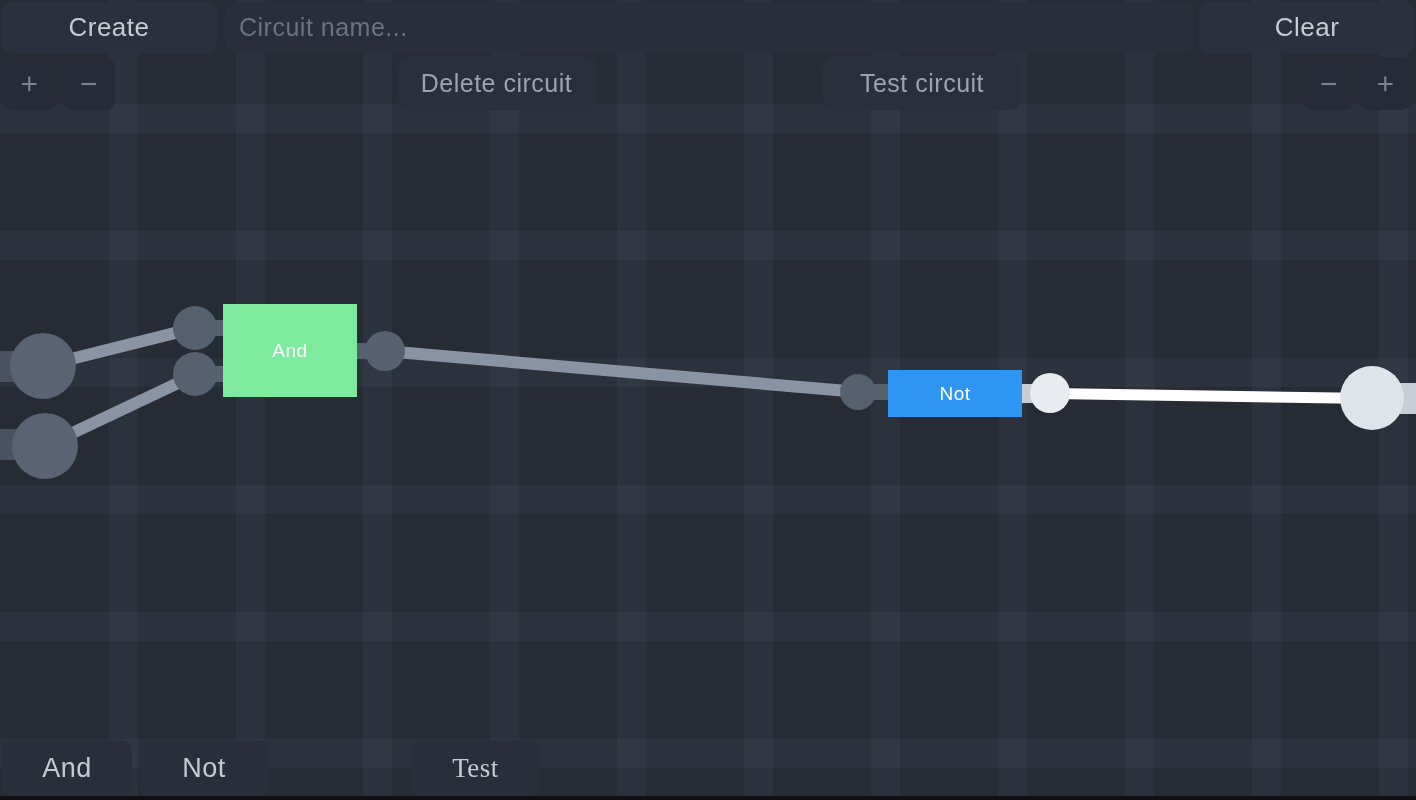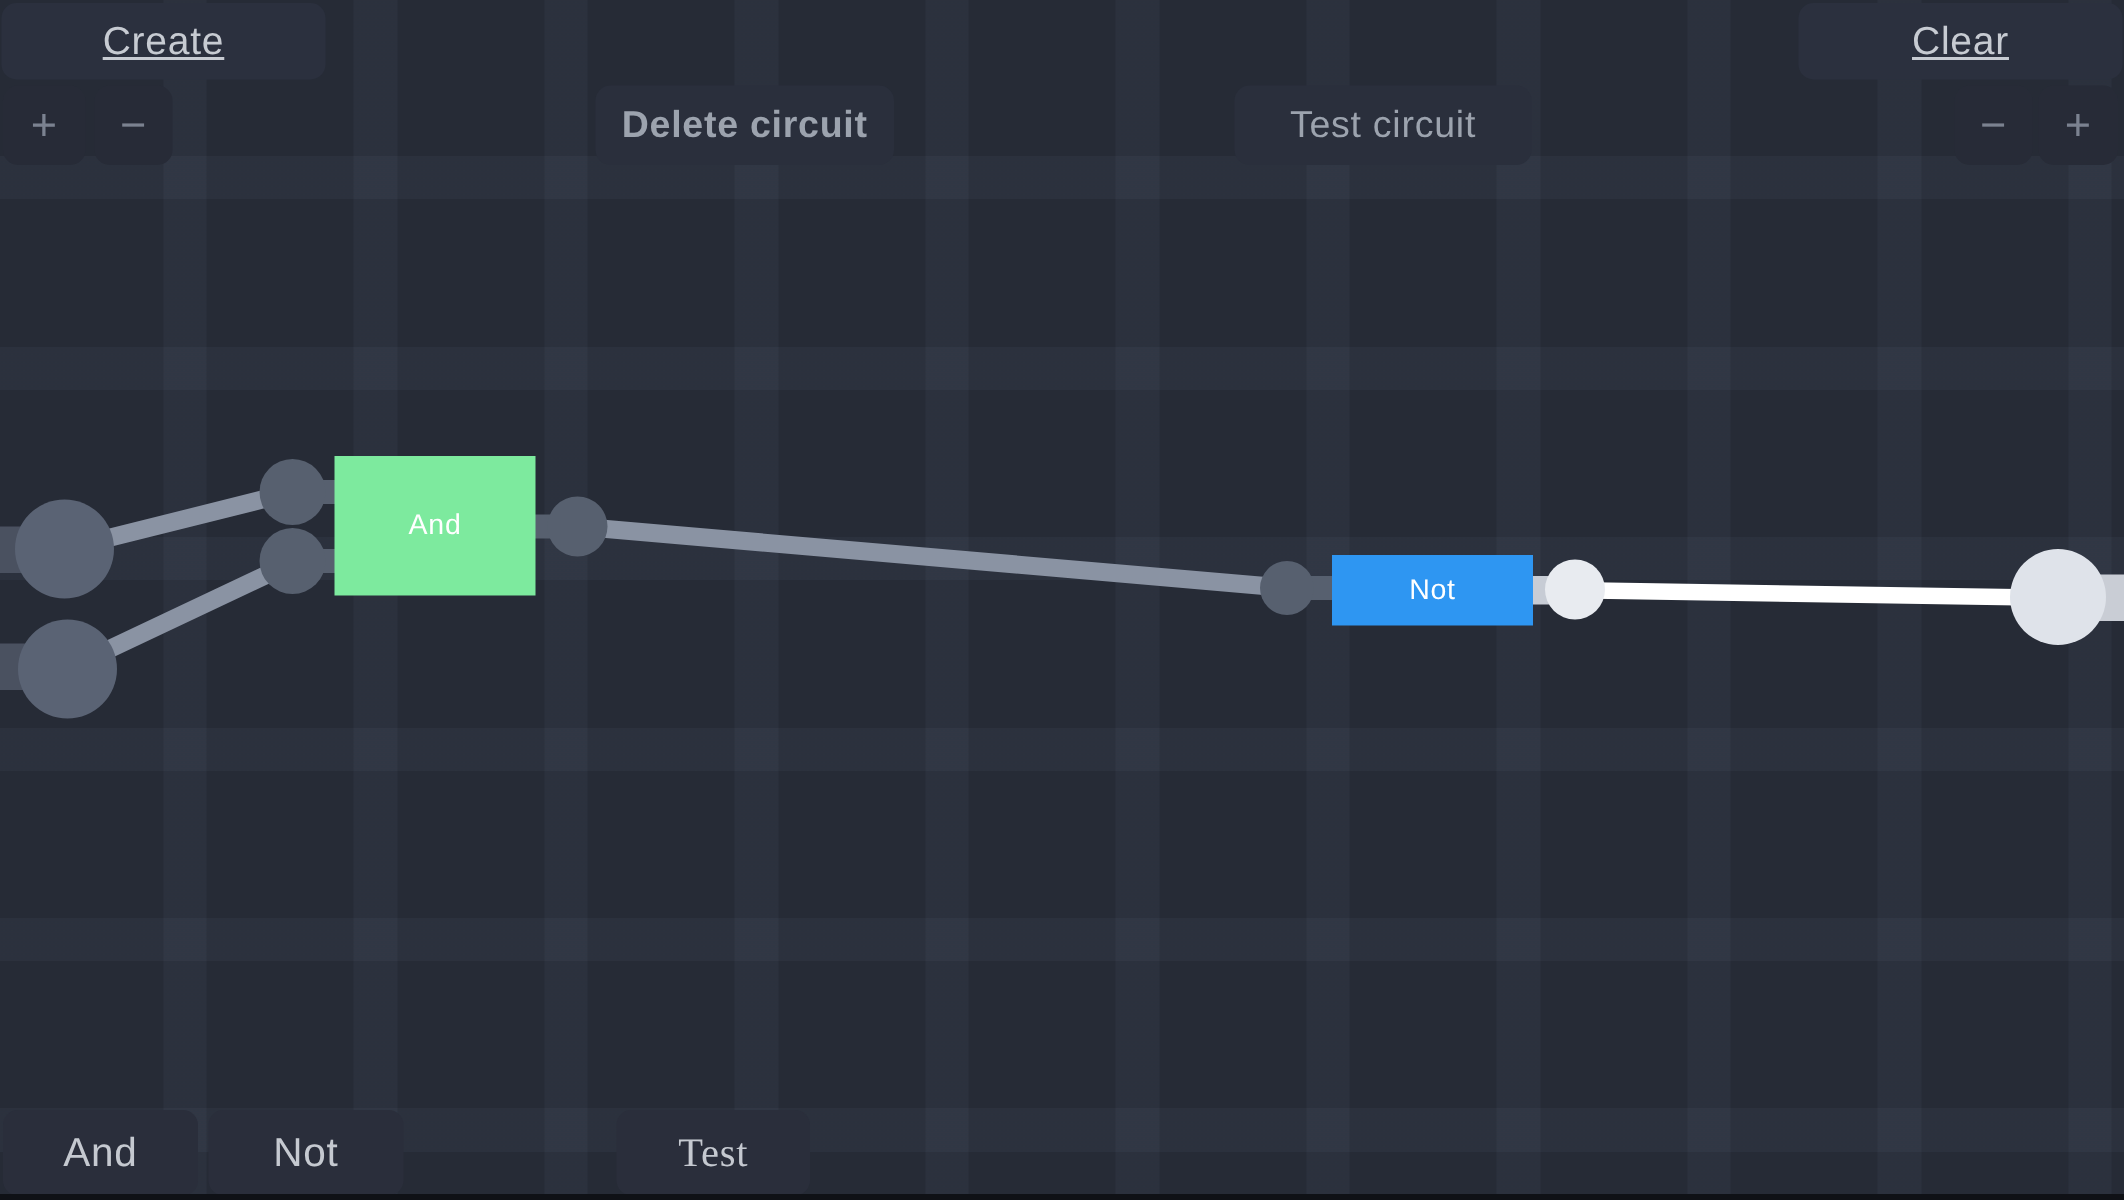--- a/index.html
+++ b/index.html
@@ -21,21 +21,21 @@
   .btn {
     position:absolute;
     display:flex; align-items:center; justify-content:center;
     border-radius:10px;
     color:#c7cbd2;
     font-size:26px;
     letter-spacing:0.5px;
     cursor:pointer;
     user-select:none;
   }
-  .row1 { top:2px; height:51px; background:#2b303e;text-decoration:underline; }
+  .row1 { top:2px; height:51px; background:#2b303e; }
   .row2 { top:57px; height:53px; }
   .tool { background:#2a2f3c; color:#9ca3ae; font-size:25px; }
   .zoombtn { background:#272b37; color:#7b8290; font-size:30px; font-weight:400; }
   #circuit-name {
     position:absolute; top:2px; left:225px; width:969px; height:51px;
     background:#292e3a; border:none; border-radius:10px;
     color:#c7cbd2; font-size:25px; padding:0 14px;
     font-family:"Liberation Sans", sans-serif; font-weight:300;
     letter-spacing:0.5px;
     outline:none;
@@ -103,25 +103,26 @@
   <div class="pin on" style="left:1340px;top:366px;width:64px;height:64px;"></div>
 
   <div class="gate" id="gate-and" style="background-color: rgb(125, 234, 158);">
     <span>And</span>
   </div>
   <div class="gate" id="gate-not" style="background-color: rgb(46, 150, 242);">
     <span>Not</span>
   </div>
 
   <div class="btn row1" style="left:1px;width:216px;">Create</div>
+  <input id="circuit-name" type="text" placeholder="Circuit name..." style="">
   <div class="btn row1" style="left:1199px;width:216px;">Clear</div>
 
   <div class="btn row2 zoombtn" style="left:2px;width:55px;">+</div>
   <div class="btn row2 zoombtn" style="left:63px;width:52px;">−</div>
-  <div class="btn row2 tool" style="left:397px;width:199px;font-weight:bold;">Delete circuit</div>
+  <div class="btn row2 tool" style="left:397px;width:199px;">Delete circuit</div>
   <div class="btn row2 tool" style="left:823px;width:198px;">Test circuit</div>
   <div class="btn row2 zoombtn" style="left:1303px;width:52px;">−</div>
   <div class="btn row2 zoombtn" style="left:1359px;width:53px;">+</div>
 
   <div class="btn palettebtn" style="left:2px;width:130px;">And</div>
   <div class="btn palettebtn" style="left:139px;width:130px;">Not</div>
   <div class="btn palettebtn" style="left:411px;width:129px;font-family:Liberation Serif, serif;">Test</div>
 
   <div id="bottom-strip"></div>
 </div>

